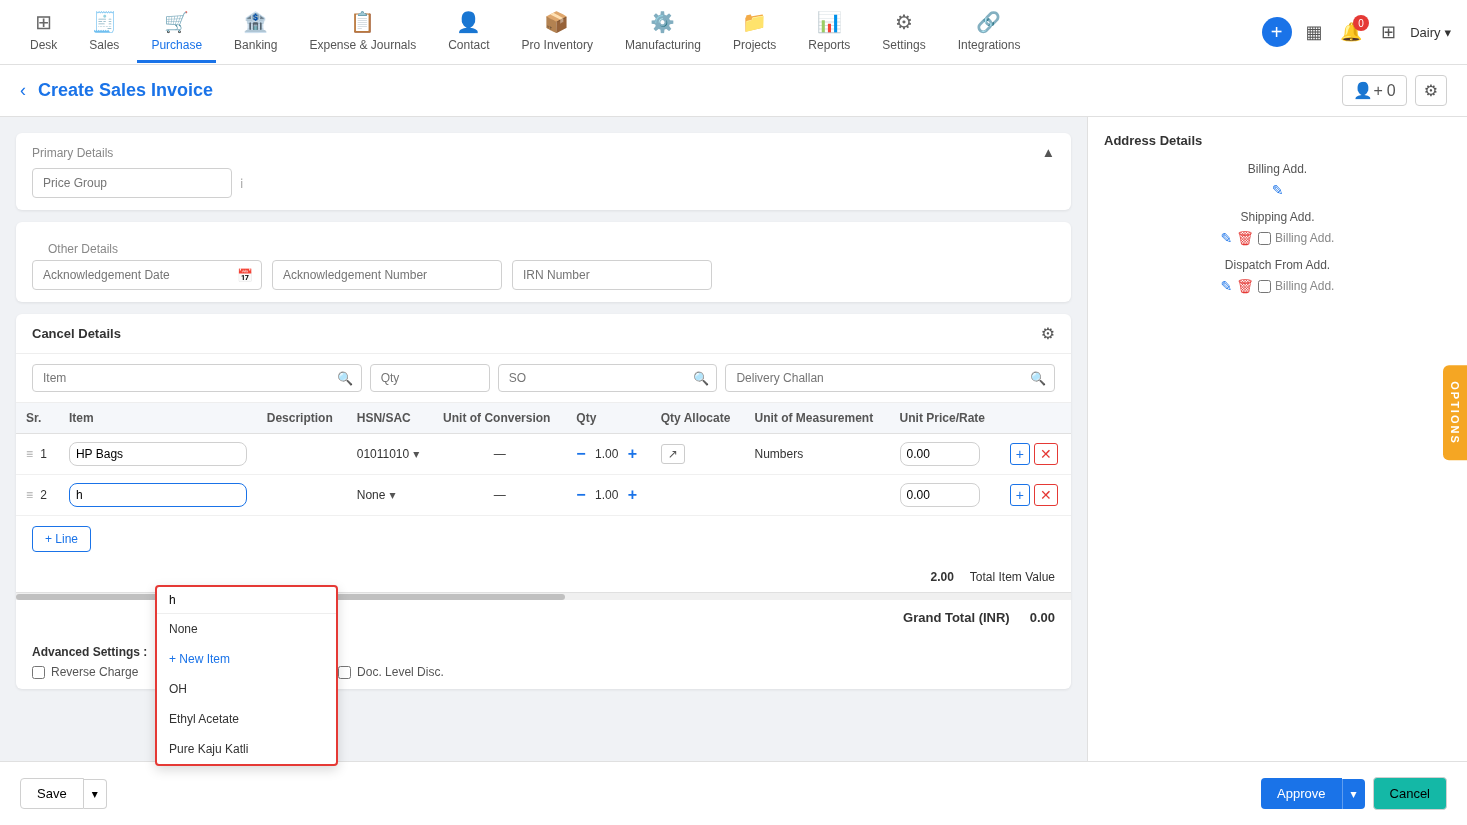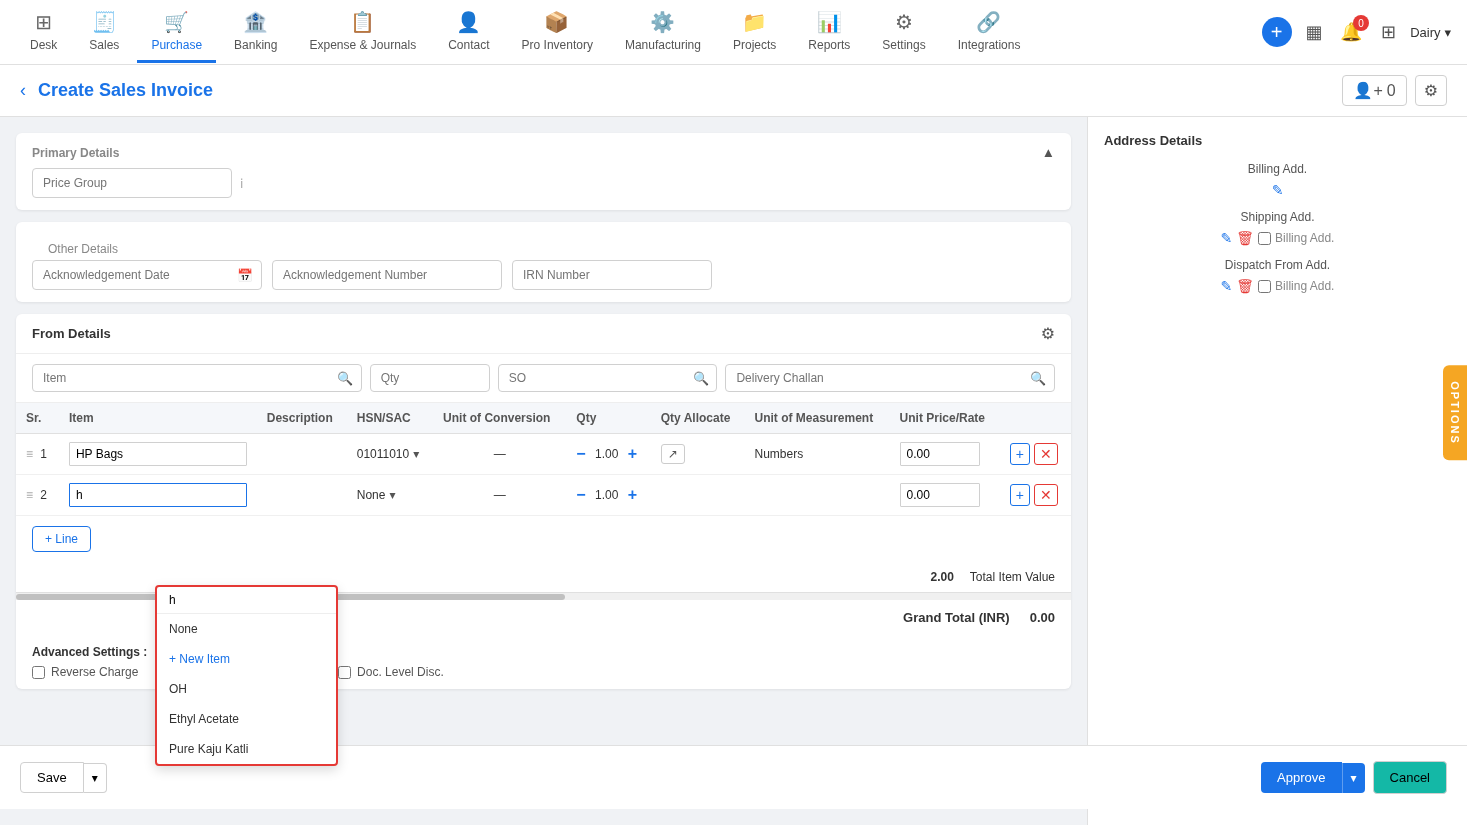--- a/index.html
+++ b/index.html
@@ -67,21 +67,21 @@
     .filter-input { flex: 1; border: 1px solid #d0d0d0; border-radius: 4px; padding: 6px 10px; font-size: 12px; }
     .search-input-wrap { position: relative; flex: 2; }
     .search-input-wrap input { width: 100%; border: 1px solid #d0d0d0; border-radius: 4px; padding: 6px 30px 6px 10px; font-size: 12px; }
     .search-icon { position: absolute; right: 8px; top: 50%; transform: translateY(-50%); color: #888; }
 
     
     .items-table { width: 100%; border-collapse: collapse; font-size: 12px; }
     .items-table th { background: #f5f7fa; padding: 8px 10px; text-align: left; font-weight: 600; color: #555; border-bottom: 1px solid #e0e0e0; white-space: nowrap; }
     .items-table td { padding: 8px 10px; border-bottom: 1px solid #f0f0f0; vertical-align: middle; }
     .drag-icon { color: #aaa; cursor: grab; }
-    .table-input { border: 1px solid #d0d0d0; border-radius: 1px; padding: 4px 6px; font-size: 12px; width: 100%; }
+    .table-input { border: 1px solid #d0d0d0; border-radius: 8px; padding: 4px 6px; font-size: 12px; width: 100%; }
     .qty-control { display: flex; align-items: center; gap: 6px; }
     .qty-btn { background: none; border: none; cursor: pointer; color: #1a73e8; font-size: 16px; font-weight: bold; }
     .qty-val { min-width: 30px; text-align: center; }
     .action-btns { display: flex; gap: 4px; }
     .add-btn { background: none; border: 1px solid #1a73e8; color: #1a73e8; border-radius: 3px; padding: 2px 5px; cursor: pointer; font-size: 14px; }
     .del-btn { background: none; border: 1px solid #e53935; color: #e53935; border-radius: 3px; padding: 2px 5px; cursor: pointer; font-size: 14px; }
     .external-link { background: none; border: 1px solid #ccc; border-radius: 3px; padding: 2px 6px; cursor: pointer; font-size: 12px; color: #555; }
 
     
     .add-line-row { padding: 10px 16px; }
@@ -97,21 +97,21 @@
     
     .advanced-section { padding: 10px 16px; }
     .adv-title { font-weight: 600; font-size: 12px; color: #333; margin-bottom: 6px; }
     .checkbox-row { display: flex; align-items: center; gap: 6px; font-size: 12px; color: #555; }
     .checkbox-row input { cursor: pointer; }
 
     
     .footer-bar {
       display: flex; align-items: center; padding: 24px 20px;
       background: #fff; border-top: 1px solid #e0e0e0;
-      position: fixed; bottom: 16px; left: 0; right: 0; height: 64px;
+      position: fixed; bottom: 0; left: 0; right: 0; height: 64px;
     }
     .save-group { display: flex; align-items: center; }
     .save-btn { background: #fff; border: 1px solid #d0d0d0; border-radius: 4px 0 0 4px; padding: 7px 16px; cursor: pointer; font-size: 13px; font-weight: 500; }
     .save-dropdown { background: #fff; border: 1px solid #d0d0d0; border-left: none; border-radius: 0 4px 4px 0; padding: 7px 8px; cursor: pointer; font-size: 12px; }
     .approve-group { display: flex; align-items: center; margin-left: auto; }
     .approve-btn { background: #1a73e8; color: #fff; border: none; border-radius: 4px 0 0 4px; padding: 8px 16px; cursor: pointer; font-size: 13px; font-weight: 500; }
     .approve-dropdown { background: #1a73e8; color: #fff; border: none; border-radius: 0 4px 4px 0; padding: 8px 8px; cursor: pointer; font-size: 12px; border-left: 1px solid rgba(255,255,255,0.3); }
     .cancel-btn { background: #14b8a6; border: 1px solid #d0d0d0; border-radius: 4px; padding: 8px 16px; cursor: pointer; font-size: 13px; margin-left: 8px; }
 
     
@@ -234,21 +234,21 @@
   </div>
 </div>
 
 <div class="main-layout" style="position:relative;">
 
   <div class="content-area" style="position:relative;">
 
     <div class="card">
       <div class="card-section">
         <div style="display:flex;align-items:center;justify-content:space-between;margin-bottom:8px;">
-          <span style="font-size:12px;color:#888;font-weight:700;">Primary Details</span>
+          <span style="font-size:12px;color:#888;font-weight:400;">Primary Details</span>
           <button style="background:none;border:none;cursor:pointer;color:#555;">▲</button>
         </div>
         <div class="form-row">
           <div class="price-group-wrap form-field">
             <input class="form-input" type="text" style="max-width: 200px;" placeholder="Price Group">
             <span class="info-icon">ℹ</span>
           </div>
         </div>
       </div>
     </div>
@@ -266,21 +266,21 @@
           </div>
           <div class="form-field" style="max-width:200px;">
             <input class="form-input" type="text" placeholder="IRN Number" style="">
           </div>
         </div>
       </div>
     </div>
 
     <div class="card" style="position:relative;">
       <div class="items-header">
-        <span class="items-header-title">From Details</span>
+        <span class="items-header-title">Cancel Details</span>
         <button style="background:none;border:none;cursor:pointer;font-size:16px;color:#555;">⚙</button>
       </div>
       <div class="items-filter-row">
         <div class="search-input-wrap" style="flex:1.5;">
           <input type="text" placeholder="Item" style="">
           <span class="search-icon">🔍</span>
         </div>
         <input class="filter-input" type="text" style="max-width: 120px;" placeholder="Qty">
         <div class="search-input-wrap" style="flex:1;">
           <input type="text" placeholder="SO" style="">

